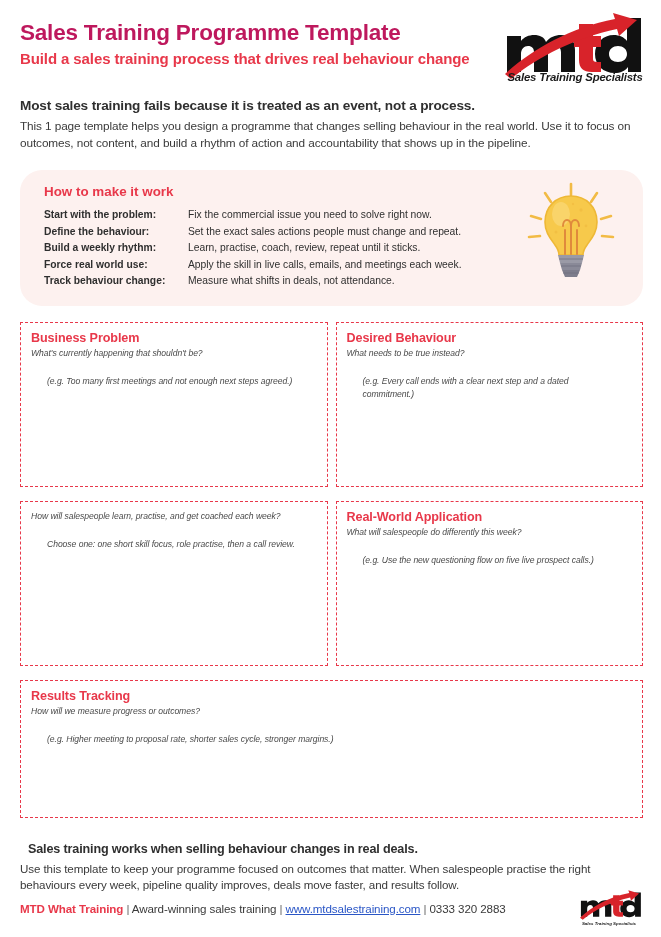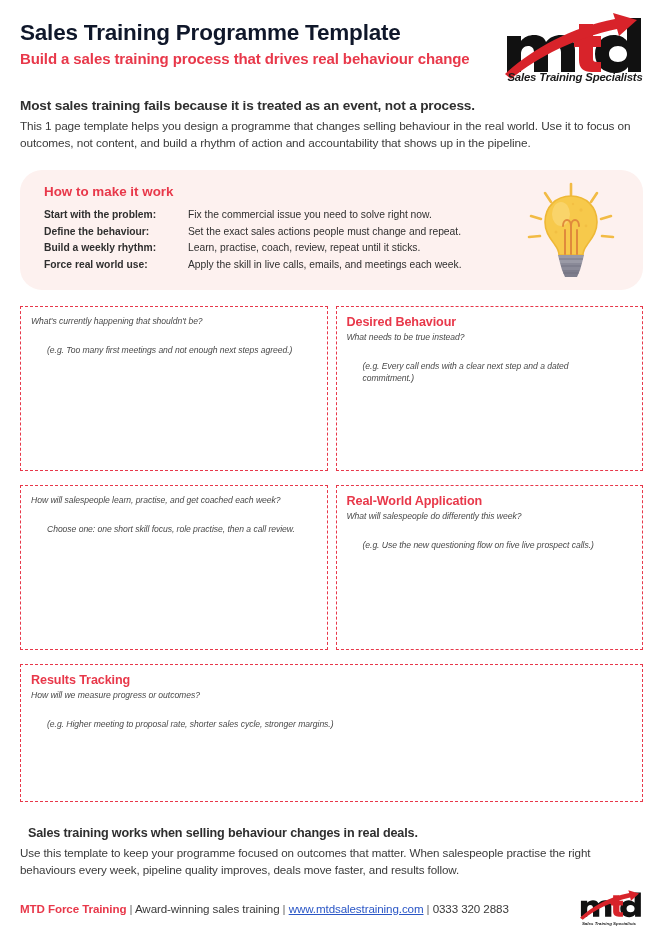--- a/index.html
+++ b/index.html
@@ -27,21 +27,21 @@
   
   .header {
     position: relative;
     padding: 20px 18px 0 20px;
     height: 86px;
     box-sizing: border-box;
   }
   .title {
     font-size: 22.5px;
     font-weight: bold;
-    color: #0f172a;
+    color: #be185d;
     letter-spacing: -0.2px;
     margin: 0;
     line-height: 1.15;
   }
   .subtitle {
     font-size: 15px;
     font-weight: bold;
     color: #e8384a;
     margin: 4px 0 0 0;
     letter-spacing: -0.1px;
@@ -281,20 +281,24 @@
           <td class="v">Set the exact sales actions people must change and repeat.</td>
         </tr>
         <tr>
           <td class="k">Build a weekly rhythm:</td>
           <td class="v">Learn, practise, coach, review, repeat until it sticks.</td>
         </tr>
         <tr>
           <td class="k">Force real world use:</td>
           <td class="v">Apply the skill in live calls, emails, and meetings each week.</td>
         </tr>
+        <tr>
+          <td class="k">Track behaviour change:</td>
+          <td class="v">Measure what shifts in deals, not attendance.</td>
+        </tr>
       </tbody>
     </table>
 
     <div class="bulb">
       <svg width="92" height="100" viewBox="0 0 92 100">
 
         <g stroke="#f2b93c" stroke-width="2.6" stroke-linecap="round" fill="none" opacity="0.95">
           <line x1="46" y1="2" x2="46" y2="13"></line>
           <line x1="20" y1="11" x2="26" y2="20"></line>
           <line x1="72" y1="11" x2="66" y2="20"></line>
@@ -334,20 +338,21 @@
           </g>
         </g>
       </svg>
     </div>
   </div>
 
   <div class="grid">
 
     <div class="grid-row">
       <div class="field half">
+        <div class="field-title">Business Problem</div>
         <div class="field-q">What's currently happening that shouldn't be?</div>
         <div class="field-eg">(e.g. Too many first meetings and not enough next steps agreed.)</div>
         <div class="field-write"></div>
       </div>
       <div class="field half">
         <div class="field-title">Desired Behaviour</div>
         <div class="field-q">What needs to be true instead?</div>
         <div class="field-eg">(e.g. Every call ends with a clear next step and a dated commitment.)</div>
         <div class="field-write"></div>
       </div>
@@ -377,21 +382,21 @@
     </div>
 
   </div>
 
   <div class="footer">
     <div class="footer-lead">Sales training works when selling behaviour changes in real deals.</div>
     <div class="footer-body">Use this template to keep your programme focused on outcomes that matter. When salespeople practise the right behaviours every week, pipeline quality improves, deals move faster, and results follow.</div>
   </div>
 
   <div class="footer-contact">
-    <span class="brand">MTD Force Training</span><span class="sep"> | </span><span>Award-winning sales training</span><span class="sep"> | </span><a href="#">www.mtdsalestraining.com</a><span class="sep"> | </span><span>0333 320 2883</span>
+    <span class="brand">MTD What Training</span><span class="sep"> | </span><span>Award-winning sales training</span><span class="sep"> | </span><a href="#">www.mtdsalestraining.com</a><span class="sep"> | </span><span>0333 320 2883</span>
   </div>
 
   <div class="footer-logo">
     <svg width="70" height="34" viewBox="0 0 150 76">
       <g fill="#111111">
         <path d="M10 62 L10 26 L24 26 L24 31 C27 27 32 25 37 25 C43 25 47 27 49 32 C53 27 58 25 64 25 C73 25 78 30 78 40 L78 62 L64 62 L64 43 C64 38 62 36 58 36 C54 36 51 39 51 44 L51 62 L37 62 L37 43 C37 38 35 36 31 36 C27 36 24 39 24 44 L24 62 Z"></path>
         <path d="M130 8 L144 8 L144 62 L131 62 L131 57 C128 61 123 63 118 63 C106 63 98 55 98 44 C98 33 106 25 117 25 C122 25 127 27 130 31 Z M121 36 C116 36 112 39 112 44 C112 49 116 52 121 52 C126 52 130 49 130 44 C130 39 126 36 121 36 Z"></path>
       </g>
       <g fill="#d8232a">
         <path d="M82 14 L96 14 L96 26 L104 26 L104 37 L96 37 L96 49 C96 51 97 52 100 52 L104 52 L104 62 L95 62 C86 62 82 58 82 50 L82 37 L77 37 L77 26 L82 26 Z"></path>

